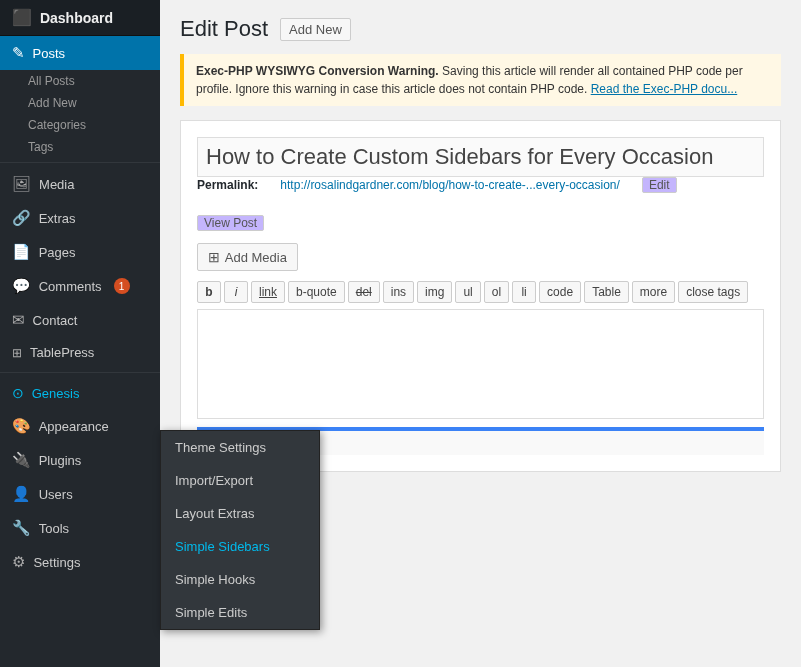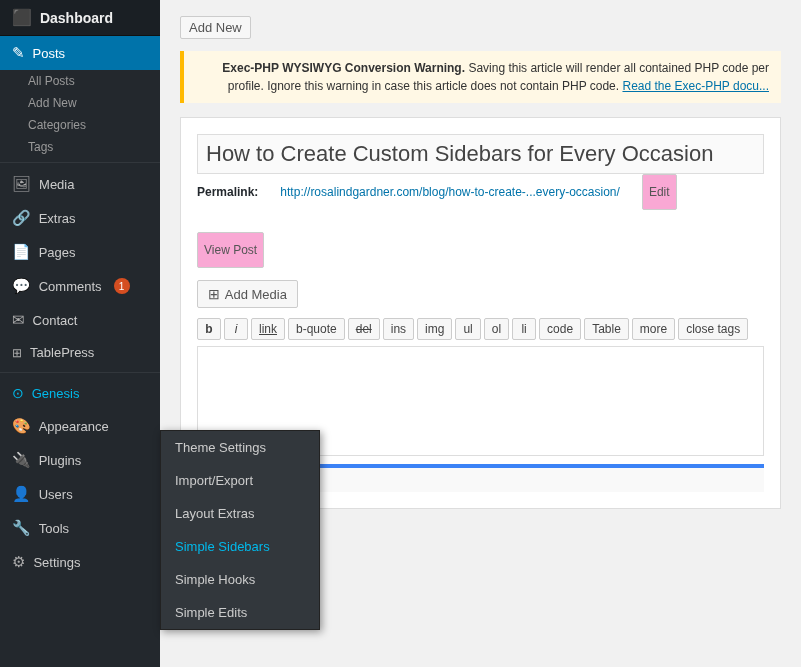--- a/index.html
+++ b/index.html
@@ -119,21 +119,20 @@
 
     
     .notice {
       background: #fff8e5;
       border-left: 4px solid #ffb900;
       padding: 8px 12px;
       margin-bottom: 14px;
       font-size: 12px;
       color: #333;
       line-height: 1.5;
-      text-align: right;
     }
     .notice a { color: #0073aa; }
 
     
     .post-editor {
       background: #fff;
       border: 1px solid #ddd;
       padding: 16px;
     }
     .post-title-input {
@@ -151,23 +150,23 @@
       margin-bottom: 12px;
       display: flex;
       align-items: center;
       gap: 22px;
       flex-wrap: wrap;
     }
     .permalink-row strong { color: #23282d; }
     .permalink-url { color: #555; }
     .permalink-url span { color: #0073aa; margin-top: 44px; }
     .permalink-btn {
-      background: #f9a8d4;
+      background: #c4b5fd;
       border: 1px solid #ccc;
-      padding: 10px 6px;
+      padding: 0 6px;
       font-size: 12px;
       cursor: pointer;
       color: #555;
       border-radius: 2px;
     }
 
     
     .add-media-btn {
       display: flex;
       align-items: center;
@@ -301,20 +300,21 @@
   <div class="genesis-submenu-item">Layout Extras</div>
   <div class="genesis-submenu-item active">Simple Sidebars</div>
   <div class="genesis-submenu-item">Simple Hooks</div>
   <div class="genesis-submenu-item">Simple Edits</div>
 </div>
 
 <div id="main">
   <div id="content">
 
     <div class="page-title-row">
+      <h1 class="page-title">Edit Post</h1>
       <button class="add-new-btn">Add New</button>
     </div>
 
     <div class="notice">
       <strong>Exec-PHP WYSIWYG Conversion Warning.</strong>
       <span> Saving this article will render all contained PHP code per profile. Ignore this warning in case this article does not contain PHP code.</span>
       <a href="#">Read the Exec-PHP docu...</a>
     </div>
 
     <div class="post-editor">

